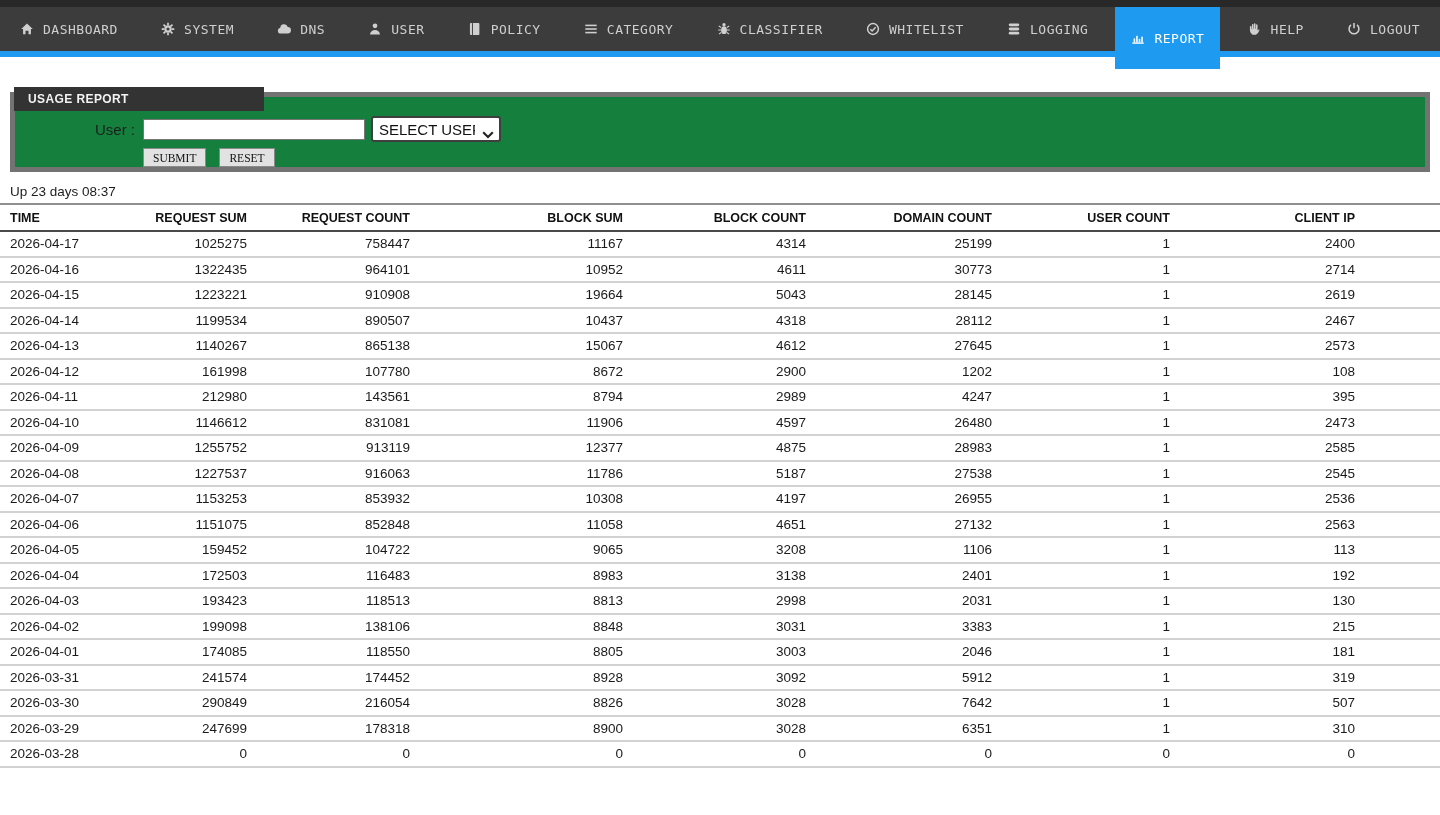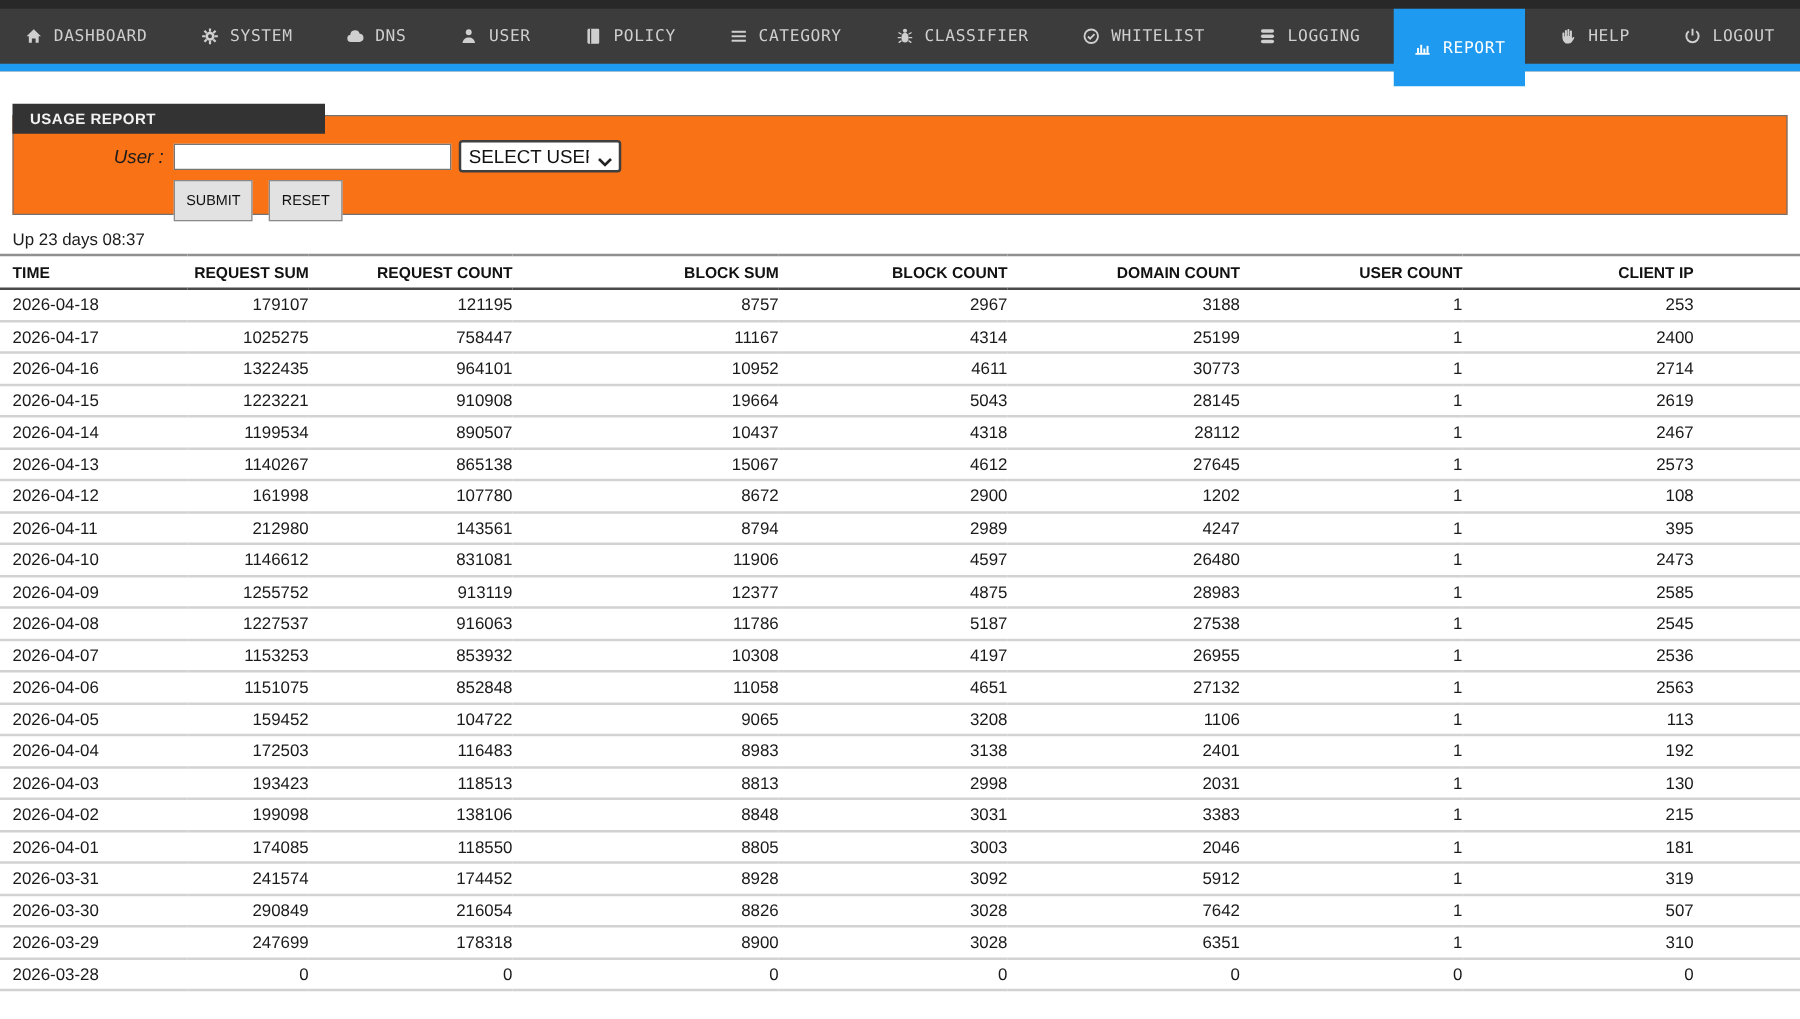--- a/index.html
+++ b/index.html
@@ -13,38 +13,38 @@
   .nav { position:absolute; top:7px; left:0; right:0; height:50px;
          display:flex; justify-content:space-between; align-items:flex-start; padding:0 4px; }
   .nav-item { height:44px; display:flex; align-items:center; padding:0 16px;
               color:#cfcfcf; font-family:"DejaVu Sans Mono", monospace; font-size:13px;
               letter-spacing:.5px; cursor:pointer; white-space:nowrap; position:relative; z-index:2; }
   .nav-item .ico { display:inline-flex; align-items:center; margin-right:9px; }
   .nav-item.active { height:62px; background:#1e9af0; color:#ffffff; }
 
   
   .panel { position:relative; margin:35px 10px 0 10px; height:80px;
-           background:#f97316; border:1px solid #737373; }
+           background:#15803d; border:5px solid #737373; }
   .panel-tab { position:absolute; top:-10px; left:-1px; width:250px; height:24px;
                background:#333333; color:#f2f2f2; font-size:12px; font-weight:bold;
                line-height:24px; padding-left:14px; letter-spacing:.4px; }
   .panel-body { padding-top:19px; }
   .form-row1 { display:flex; align-items:center; }
-  .user-label { width:120px; text-align:right; margin-right:8px; font-size:15px; color:#1c1c1c;font-style:italic; }
+  .user-label { width:120px; text-align:right; margin-right:8px; font-size:15px; color:#1c1c1c; }
   .user-input { width:222px; height:21px; border:1px solid #767676; background:#fff;
                 font-size:14px; padding:0 4px; font-family:"Liberation Sans", sans-serif; }
   .select-wrap { position:relative; margin-left:6px; }
   .user-select { -webkit-appearance:none; appearance:none; width:130px; height:26px;
                  border:2px solid #3f3f3f; border-radius:3px; background:#fff; color:#111;
                  font-size:15px; padding:0 24px 0 6px; font-family:"Liberation Sans", sans-serif; }
   .select-wrap .chev { position:absolute; right:7px; top:9px; pointer-events:none; }
   .form-row2 { margin:6px 0 0 128px; display:flex; }
-  .btn { font-size:11.5px; height:33px; padding:0 9px; background:#e2e2e2;
+  .btn { font-size:11.5px; height:19px; padding:0 9px; background:#e2e2e2;
          border:1px solid #8a8a8a; color:#111; cursor:pointer;
-         font-family:Liberation Sans, sans-serif; }
+         font-family:Liberation Serif, serif; }
   .btn + .btn { margin-left:13px; }
 
   
   .uptime { margin:12px 0 4px 10px; font-size:13.5px; color:#1c1c1c; }
   table.report { width:1440px; border-collapse:collapse; table-layout:fixed;
                  border-top:2px solid #909090; }
   table.report th { font-size:12.5px; font-weight:bold; color:#111;
                     border-bottom:2px solid #4a4a4a; height:27px;
                     text-align:right; white-space:nowrap; }
   table.report td { font-size:13.5px; color:#1a1a1a; height:25.5px;
@@ -231,30 +231,20 @@
         <th>REQUEST COUNT</th>
         <th>BLOCK SUM</th>
         <th>BLOCK COUNT</th>
         <th>DOMAIN COUNT</th>
         <th>USER COUNT</th>
         <th>CLIENT IP</th>
       </tr>
     </thead>
   <tbody id="table-body">
       <tr>
-        <td>2026-04-18</td>
-        <td>179107</td>
-        <td>121195</td>
-        <td>8757</td>
-        <td>2967</td>
-        <td>3188</td>
-        <td>1</td>
-        <td>253</td>
-      </tr>
-      <tr>
         <td>2026-04-17</td>
         <td>1025275</td>
         <td>758447</td>
         <td>11167</td>
         <td>4314</td>
         <td>25199</td>
         <td>1</td>
         <td>2400</td>
       </tr>
       <tr>

